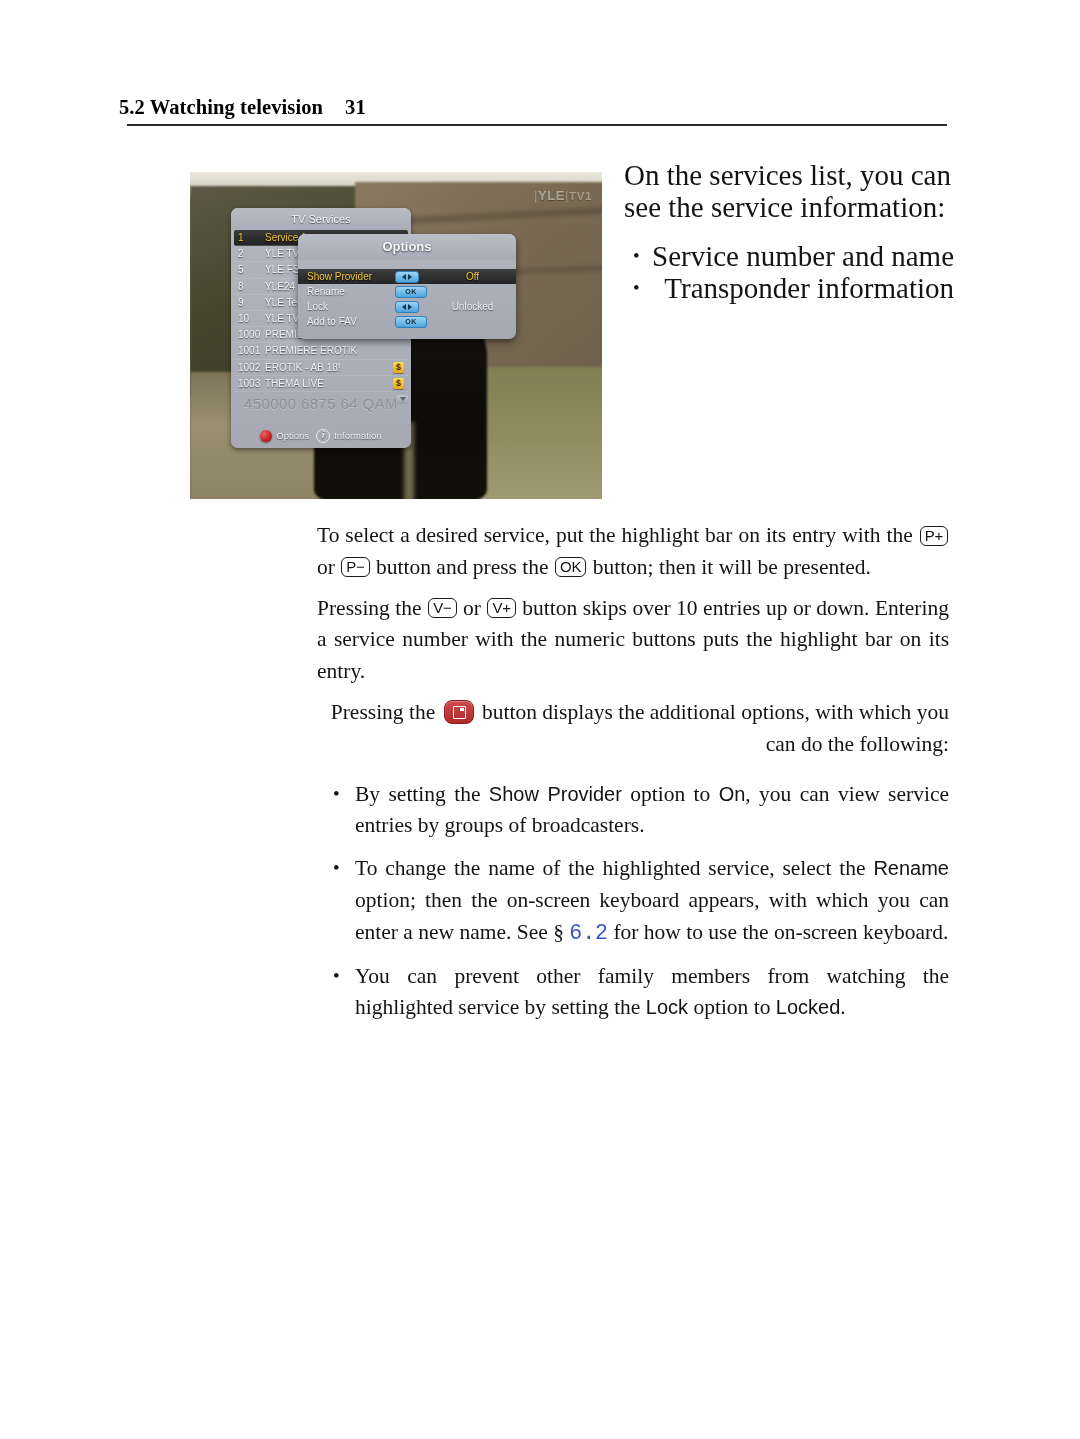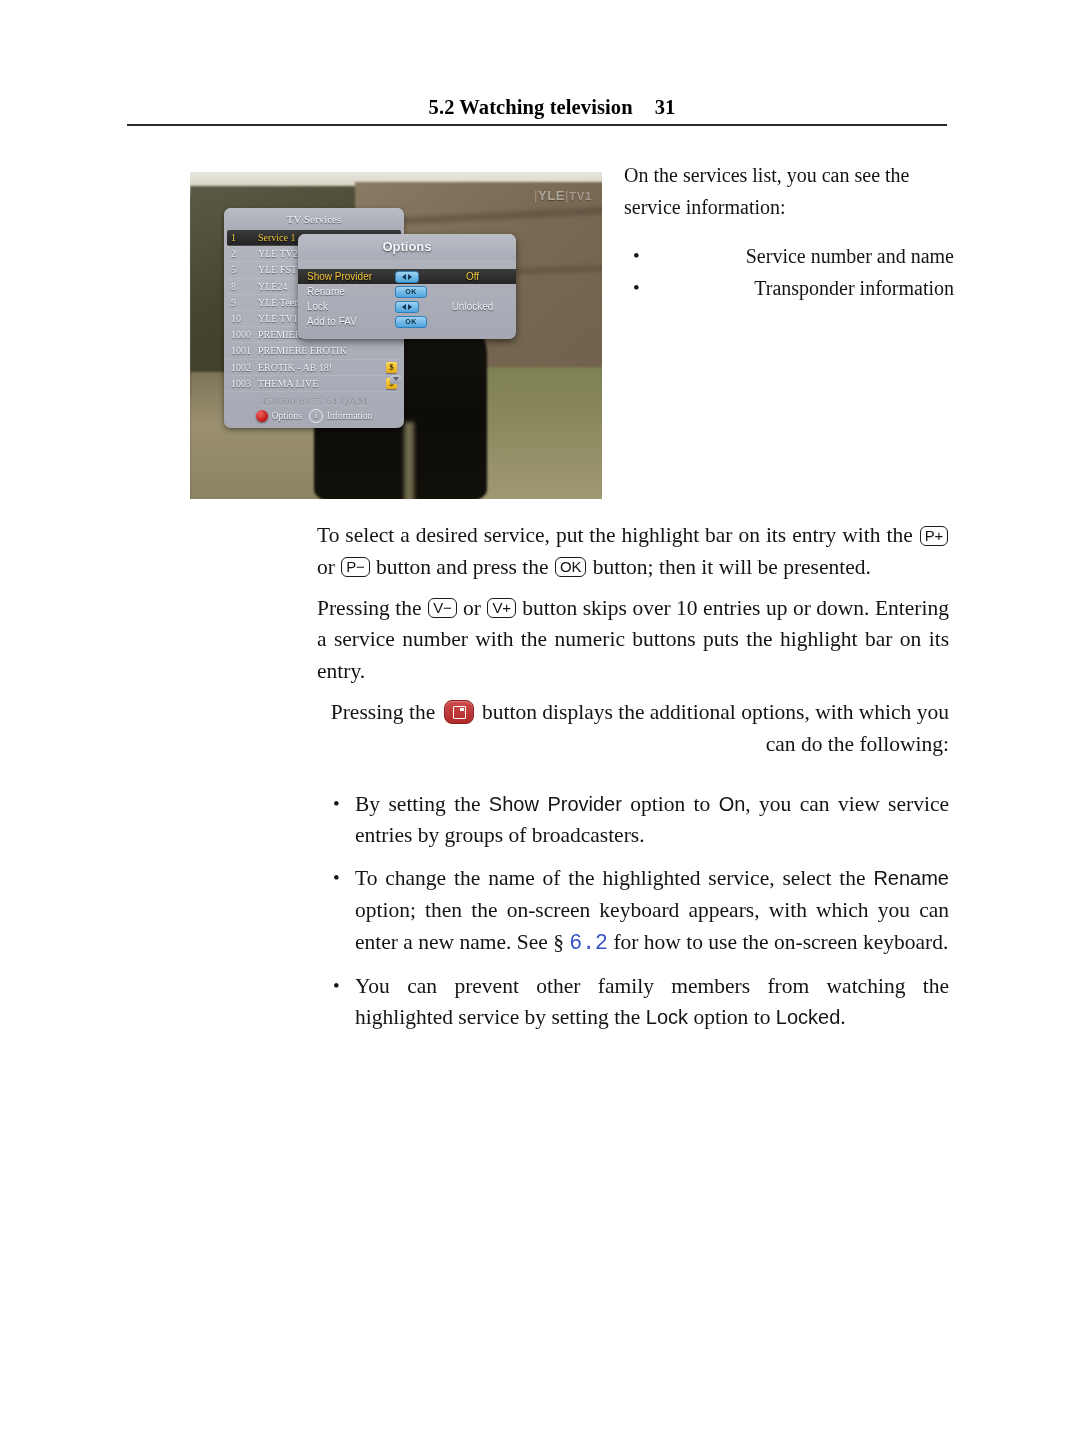--- a/index.html
+++ b/index.html
@@ -5,22 +5,22 @@
   html,body{margin:0;padding:0;}
   body{
     width:1080px;height:1439px;background:#ffffff;
     font-family:"Liberation Serif", serif;color:#101010;
     position:relative;overflow:hidden;
   }
   .page{position:absolute;inset:0;}
 
   
   .header{
-    position:absolute;left:142px;top:96px;width:820px;
-    text-align:center;
+    position:absolute;left:119px;top:96px;width:820px;
+    text-align:left;
   }
   .header-inner{
     font-family:"Liberation Serif", serif;
     font-weight:bold;font-size:20.5px;letter-spacing:.1px;
     color:#000;white-space:nowrap;
   }
   .header-inner .pg{margin-left:22px;}
   .header-rule{
     position:absolute;left:127px;top:124px;width:820px;height:2px;
     background:#2b2b2b;
@@ -83,25 +83,25 @@
     position:absolute;right:10px;top:16px;
     font-family:"Liberation Sans", sans-serif;font-weight:bold;
     font-size:13px;letter-spacing:.6px;color:rgba(235,232,225,.55);
     text-shadow:0 1px 1px rgba(0,0,0,.35);
   }
   .watermark .sep{opacity:.75;font-weight:normal;}
   .watermark .tv{opacity:.8;font-size:11.5px;}
 
   
   .osd-services{
-    position:absolute;left:34px;top:36px;width:180px;
+    position:absolute;left:41px;top:36px;width:180px;
     border-radius:7px;
     background:linear-gradient(180deg,#b3b6bf 0%,#a7aab4 100%);
     box-shadow:0 2px 5px rgba(0,0,0,.45);
-    font-family:Liberation Serif, serif;
+    font-family:Liberation Sans, sans-serif;
     overflow:hidden;
   }
   .osd-title{
     height:22px;line-height:22px;text-align:center;
     font-size:11px;color:#f4f5f7;
     text-shadow:0 1px 1px rgba(40,40,50,.75);
     background:linear-gradient(180deg,#b9bcc5 0%,#aaadb7 100%);
   }
   .svc-list{padding:0 3px 0 3px;}
   .svc-row{
@@ -134,23 +134,23 @@
   }
   .scroll-arrow:after{
     content:"";position:absolute;left:2.5px;top:2.5px;
     border-left:3px solid transparent;border-right:3px solid transparent;
     border-top:4px solid #5a5f69;
   }
   .osd-foot{
     padding:3px 0 5px 0;text-align:center;
   }
   .tp-info{
-    font-size:11px;color:#8d9098;letter-spacing:.4px;
+    font-size:15px;color:#8d9098;letter-spacing:.4px;
     text-shadow:0 1px 0 rgba(255,255,255,.25);
-    margin-bottom:2px;
+    margin-bottom:17px;
   }
   .foot-keys{
     display:flex;align-items:center;justify-content:center;gap:7px;
     font-size:9.5px;color:#f1f2f5;
     text-shadow:0 1px 1px rgba(40,40,50,.7);
   }
   .key-red{
     width:12px;height:12px;border-radius:50%;
     background:radial-gradient(circle at 35% 30%,#f06060,#c01616 70%);
     box-shadow:0 1px 2px rgba(0,0,0,.5);display:inline-block;
@@ -209,37 +209,37 @@
     background:linear-gradient(180deg,#9ed2f2 0%,#4ea4dd 100%);
     border:1px solid #2f7fb8;color:#11303f;
     font-size:7px;font-weight:bold;line-height:10px;
     text-align:center;text-shadow:none;letter-spacing:.4px;
   }
   .opt-bot{height:10px;}
 
   
   .intro{
     position:absolute;left:624px;top:160px;width:330px;
-    font-size:20px;line-height:31.5px;color:#141414;
+    font-size:29px;line-height:31.5px;color:#141414;
   }
   .intro-list{margin:17px 0 0 0;padding:0;list-style:none;}
   .intro-list li{
     position:relative;padding-left:28px;line-height:32px;text-align:right;
   }
   .intro-list li:before{
     content:"\2022";position:absolute;left:9px;top:0;font-size:19px;
   }
 
   .body{
     position:absolute;left:317px;top:520px;width:632px;
     font-size:21.5px;line-height:31.8px;color:#141414;
   }
   .body p{margin:0 0 9px 0;text-align:justify;}
   .body p.last-ragged{text-align:right;}
-  .bullets{margin:28px 0 0 0;padding:0;list-style:none;}
+  .bullets{margin:18px 0 0 0;padding:0;list-style:none;}
   .bullets li{
     position:relative;padding-left:38px;margin-bottom:11px;
     text-align:justify;
   }
   .bullets li:before{
     content:"\2022";position:absolute;left:16px;top:-1px;font-size:19px;
   }
   .ui{font-family:"Liberation Sans", sans-serif;font-size:20px;}
   .xref{color:#3a52c8;font-family:Liberation Mono, monospace;}
   .dsign{font-weight:bold;}

